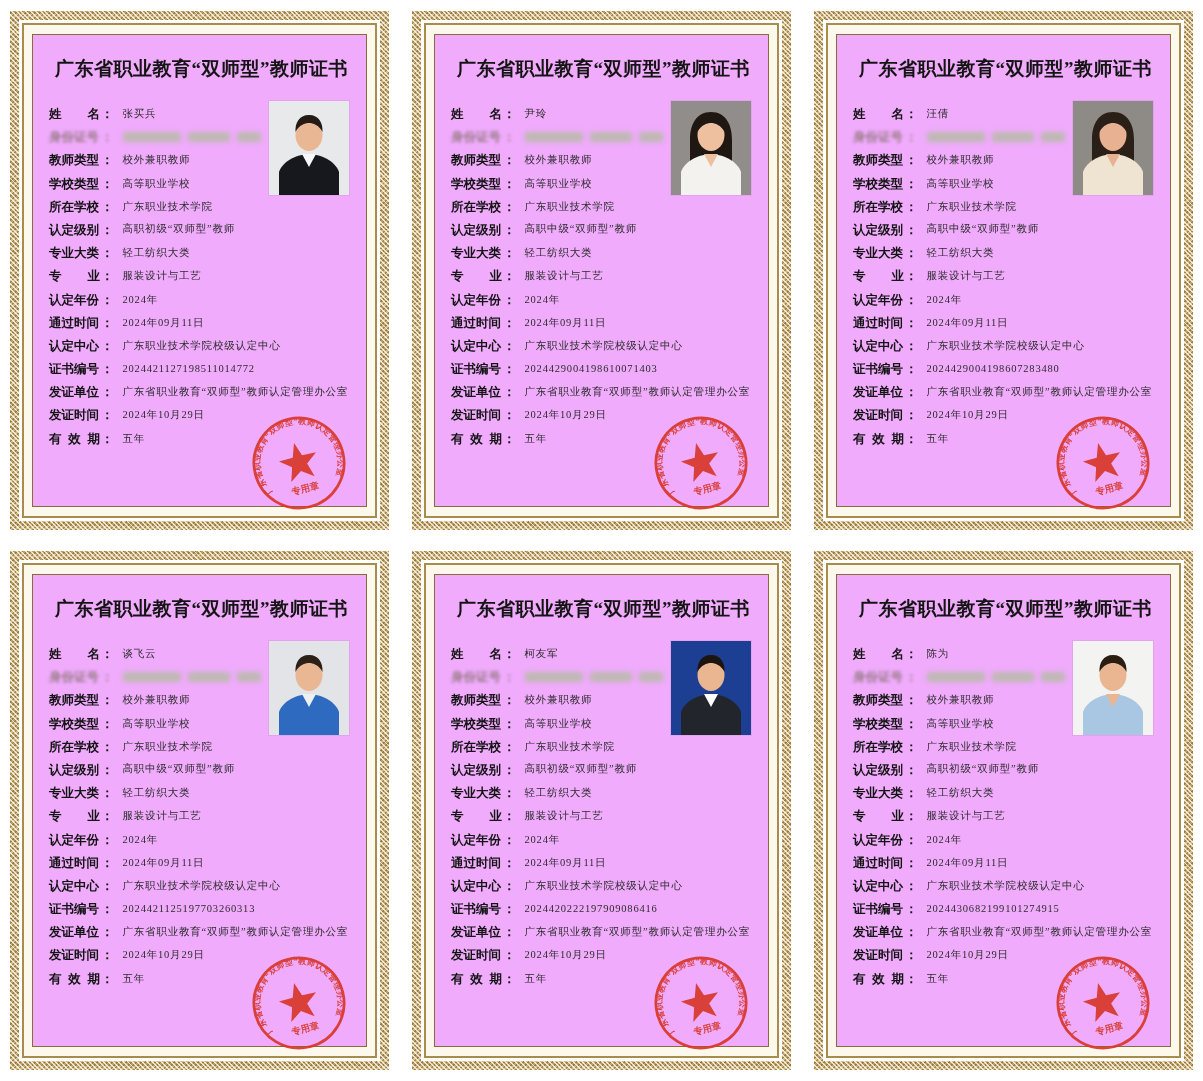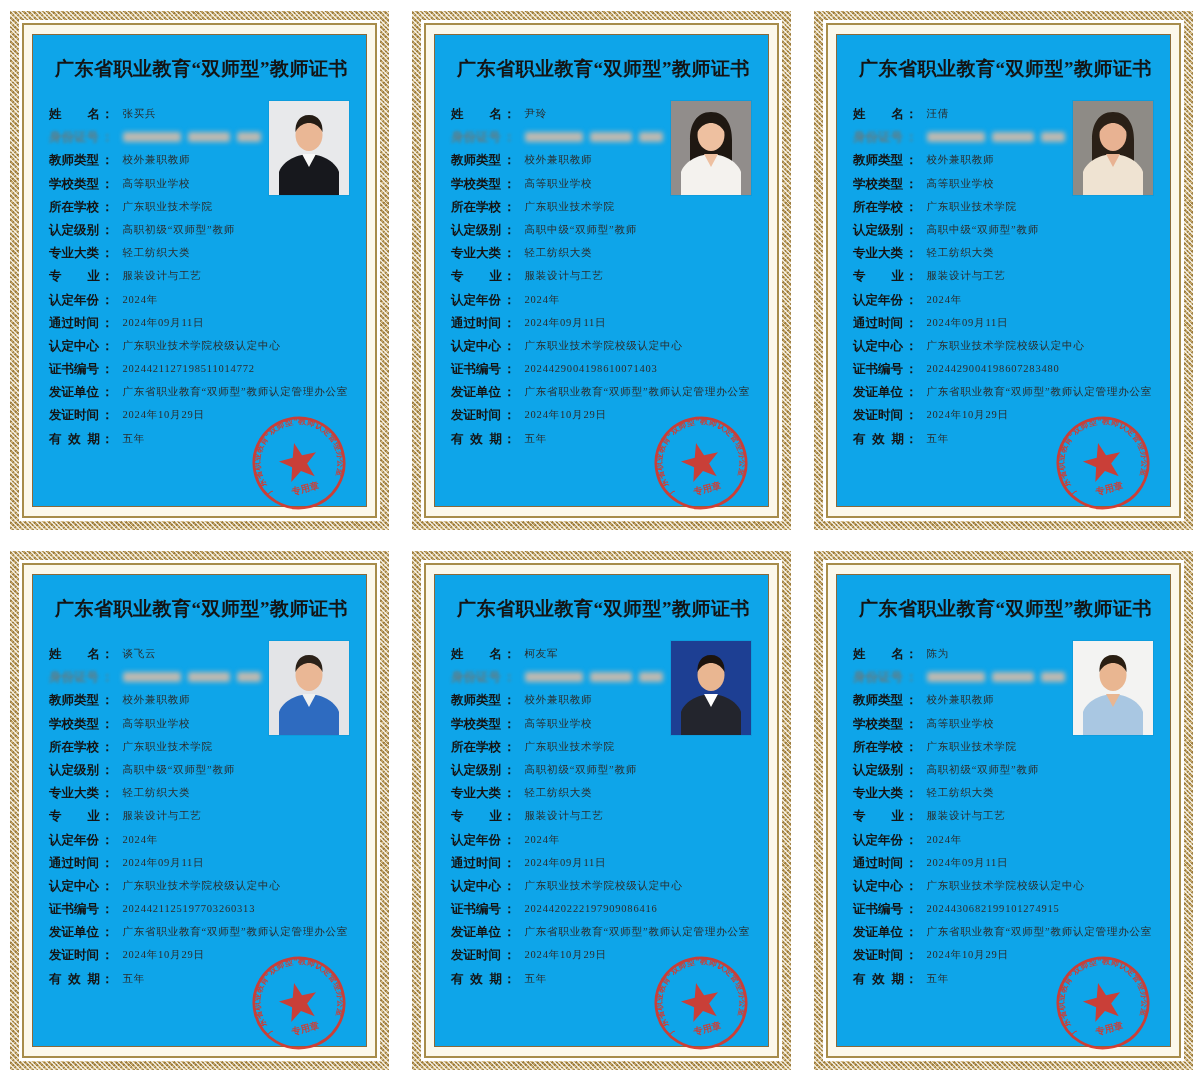--- a/index.html
+++ b/index.html
@@ -7,24 +7,24 @@
   .grid{display:grid;grid-template-columns:repeat(3,387px);grid-template-rows:repeat(2,527px);gap:13px 15px;padding:7px 6px;box-sizing:border-box;}
   .cert{background:#fff;padding:4px;box-sizing:border-box;}
   .band{height:100%;box-sizing:border-box;padding:12px;
     background-color:#c9ab6d;
     background-image:
       repeating-linear-gradient(45deg,rgba(255,255,255,.75) 0 1.4px,rgba(255,255,255,0) 1.4px 3.4px),
       repeating-linear-gradient(-45deg,rgba(122,92,36,.55) 0 1.4px,rgba(122,92,36,0) 1.4px 3.4px),
       repeating-linear-gradient(0deg,#d6bd86 0 4px,#bfa061 4px 8px);
   }
   .inner1{height:100%;box-sizing:border-box;background:#fcf8eb;border:2.5px solid #a78c4b;box-shadow:0 0 0 3px #ffffff;padding:9px 8px;}
-  .frame{height:100%;box-sizing:border-box;border:1.2px solid #8a6a3a;position:relative;padding:0 12px 0 16px;background:#0ea5e9;}
+  .frame{height:100%;box-sizing:border-box;border:1.2px solid #8a6a3a;position:relative;padding:0 12px 0 16px;background:#f0abfc;}
   .title{text-align:center;font-size:19px;font-weight:bold;color:#141414;margin:21px 0 24px;letter-spacing:.5px;white-space:nowrap;}
   .row{display:flex;align-items:baseline;min-height:15.6px;margin:6.2px 0;}
-  .row.gap{}
+  .row.gap{align-items:center;}
   .lbl{flex:none;width:51px;font-weight:bold;font-size:12.5px;color:#141414;}
   .lbl.spread{display:inline-flex;justify-content:space-between;}
   .colon{font-weight:bold;font-size:12.5px;color:#141414;margin:0 9px 0 1px;}
   .val{font-size:10.5px;letter-spacing:.8px;color:#2b2b2b;white-space:nowrap;position:relative;top:-1px;}
   .blurred{filter:blur(1.8px);opacity:.75;color:#7d6f63;}
   .masked-val{display:inline-flex;gap:7px;align-items:center;position:relative;top:1px;}
   .mask{display:inline-block;height:10px;border-radius:2px;background:#bdb9b1;filter:blur(2.4px);}
   .photo{position:absolute;top:66px;right:17px;width:80px;height:94px;overflow:hidden;box-shadow:0 0 0 1px rgba(0,0,0,.05);}
   .photo svg{display:block;}
   .seal{position:absolute;right:18px;bottom:-6px;width:98px;height:98px;transform:rotate(-14deg);opacity:.93;z-index:2;}

